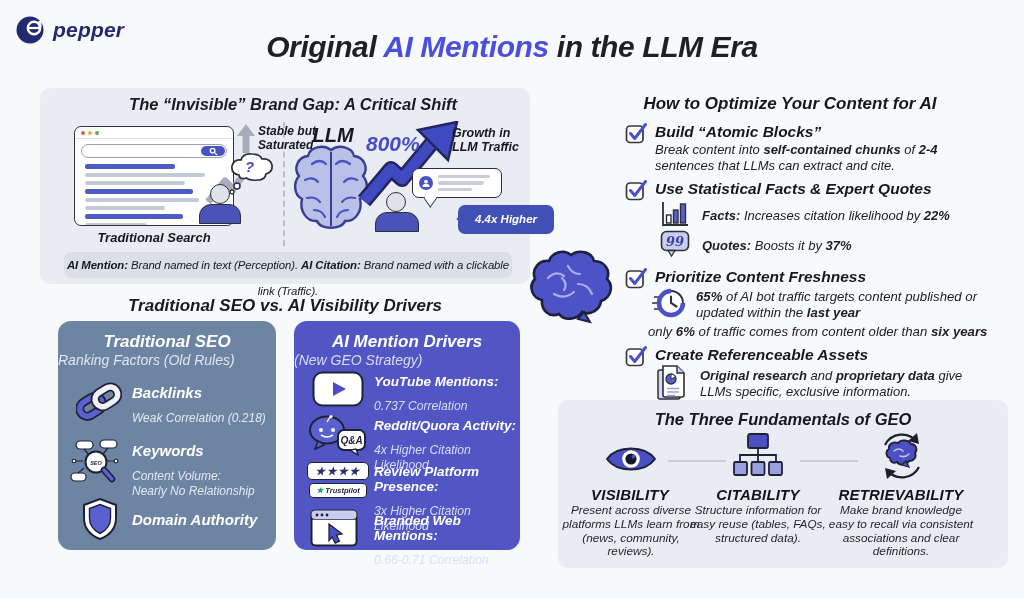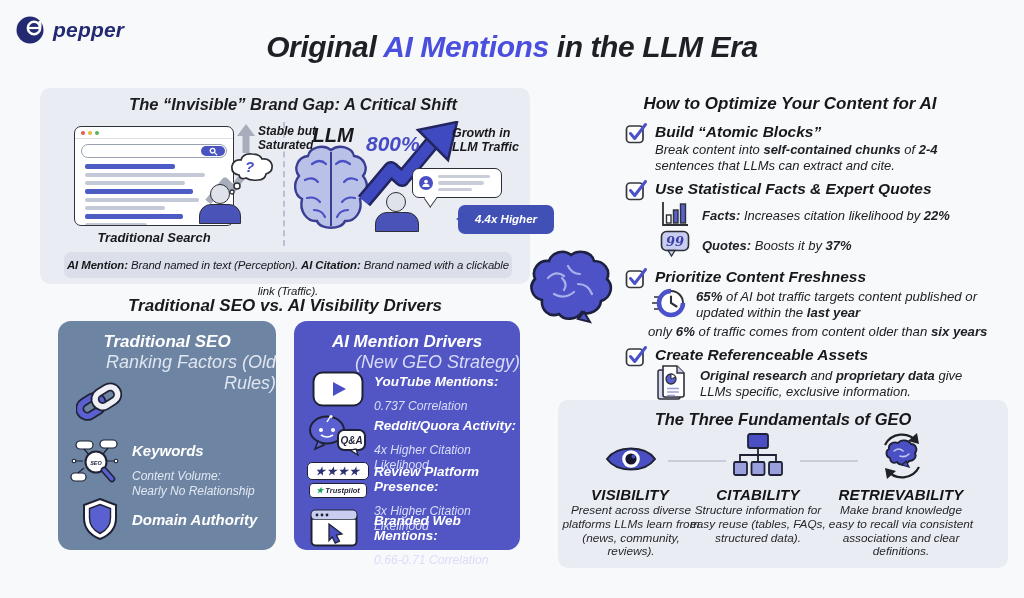--- a/index.html
+++ b/index.html
@@ -54,21 +54,21 @@
   .conv-badge:before { content:""; position:absolute; left:-8px; top:8px; border:6px solid transparent; border-right:9px solid #4150b5; }
 
   .footnote-strip { left:24px; top:164px; width:448px; height:26px; background:#dbdfe9; border-radius:7px; font-size:11.4px; line-height:26px; text-align:center; color:#17181c; letter-spacing:-.1px; }
 
   
   .cmp-title { left:40px; top:296px; width:490px; text-align:center; font-size:17px; font-weight:700; color:#191a1e; }
   .card { border-radius:13px; color:#fff; }
   .card-left { left:58px; top:321px; width:218px; height:229px; background:#6d84a2; }
   .card-right { left:294px; top:321px; width:226px; height:229px; background:#5156c4; }
   .card-h1 { top:11px; left:0; width:100%; text-align:center; font-size:17px; font-weight:700; }
-  .card-h2 { top:31px; left:0; width:100%; text-align:right; font-size:18px; color:#e0e6f1; }
+  .card-h2 { top:31px; left:0; width:100%; text-align:left; font-size:14px; color:#e0e6f1; }
   .card-right .card-h2 { color:#d9dcf7; }
   .it-title { font-weight:700; font-size:15px; }
   .it-desc { font-size:12px; color:#e3e9f2; line-height:14.5px; margin-top:10px; }
   .card-right .it-title { font-size:13.5px; }
   .card-right .it-desc { color:#d9ddf8; font-size:12.2px; }
 
   .stars-pill { width:62px; height:18px; background:#fff; border:1.5px solid #1f2235; border-radius:5px; color:#2b3170; font-size:11px; letter-spacing:1.5px; text-align:center; line-height:16px; font-weight:700; }
   .trust-pill { width:58px; height:15px; background:#fff; border:1.2px solid #1f2235; border-radius:4px; display:flex; align-items:center; justify-content:center; gap:2px; font-size:7.5px; font-weight:700; color:#1f2235; }
   .trust-star { color:#18a05e; font-size:8px; }
 
@@ -206,20 +206,24 @@
     <div class="abs card-h2">Ranking Factors (Old Rules)</div>
 
     <svg class="abs" style="left:18px;top:60px" width="46" height="42" viewBox="0 0 46 42">
       <g transform="rotate(-32 23 21)">
         <rect x="2" y="13" width="24" height="15" rx="7.5" fill="none" stroke="#1f2235" stroke-width="9"></rect>
         <rect x="2" y="13" width="24" height="15" rx="7.5" fill="none" stroke="#5a60cf" stroke-width="5.5"></rect>
         <rect x="20" y="13" width="24" height="15" rx="7.5" fill="none" stroke="#1f2235" stroke-width="9"></rect>
         <rect x="20" y="13" width="24" height="15" rx="7.5" fill="none" stroke="#eef0f6" stroke-width="5.5"></rect>
       </g>
     </svg>
+    <div class="abs" style="left:74px;top:63px">
+      <div class="it-title">Backlinks</div>
+      <div class="it-desc">Weak Correlation (0.218)</div>
+    </div>
 
     <svg class="abs" style="left:12px;top:118px" width="58" height="52" viewBox="0 0 58 52">
       <rect x="6" y="2" width="17" height="8" rx="4" fill="#fff" stroke="#1f2235" stroke-width="1.2"></rect>
       <rect x="30" y="1" width="17" height="8" rx="4" fill="#fff" stroke="#1f2235" stroke-width="1.2"></rect>
       <rect x="1" y="34" width="15" height="8" rx="4" fill="#fff" stroke="#1f2235" stroke-width="1.2"></rect>
       <path d="M14 10 L20 17 M38 9 L33 15 M8 34 L14 29 M5 22 h8 M44 22 h-8" stroke="#1f2235" stroke-width="1.2"></path>
       <circle cx="4" cy="22" r="1.8" fill="#fff" stroke="#1f2235" stroke-width="1.1"></circle>
       <circle cx="46" cy="22" r="1.8" fill="#fff" stroke="#1f2235" stroke-width="1.1"></circle>
       <circle cx="26" cy="23" r="10.5" fill="#fff" stroke="#1f2235" stroke-width="2"></circle>
       <text x="26" y="26" text-anchor="middle" font-size="5.5" font-weight="bold" fill="#1f2235">SEO</text>

